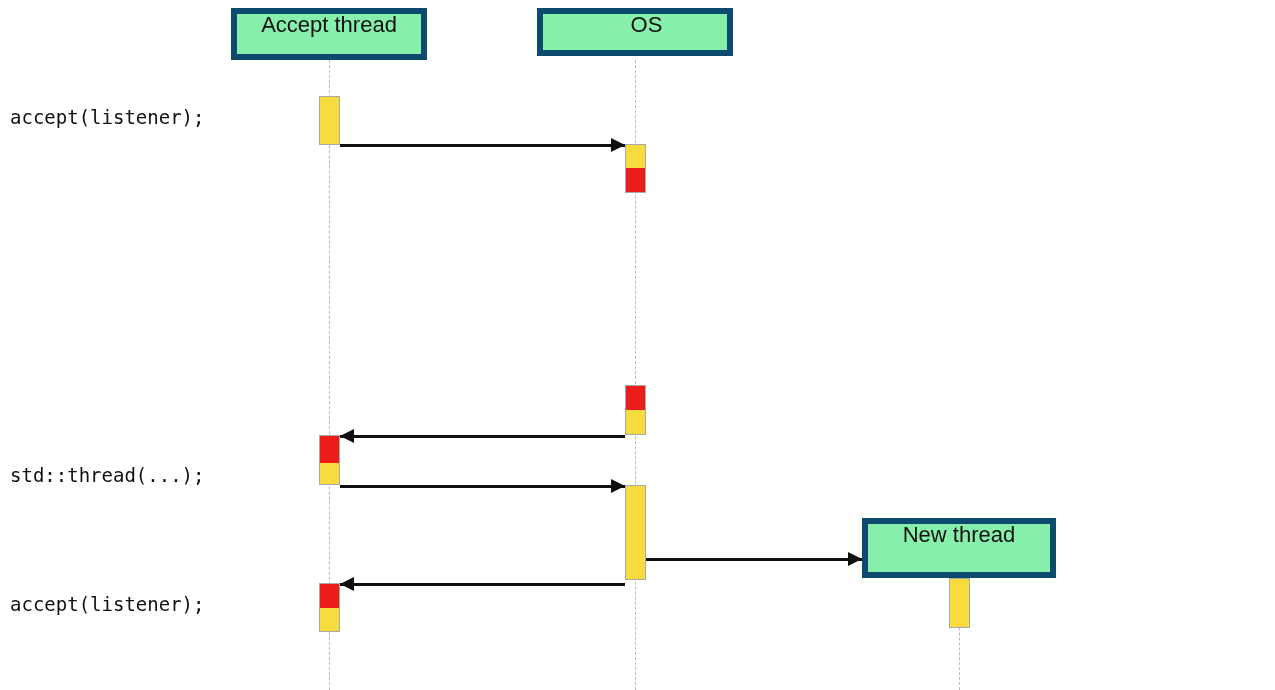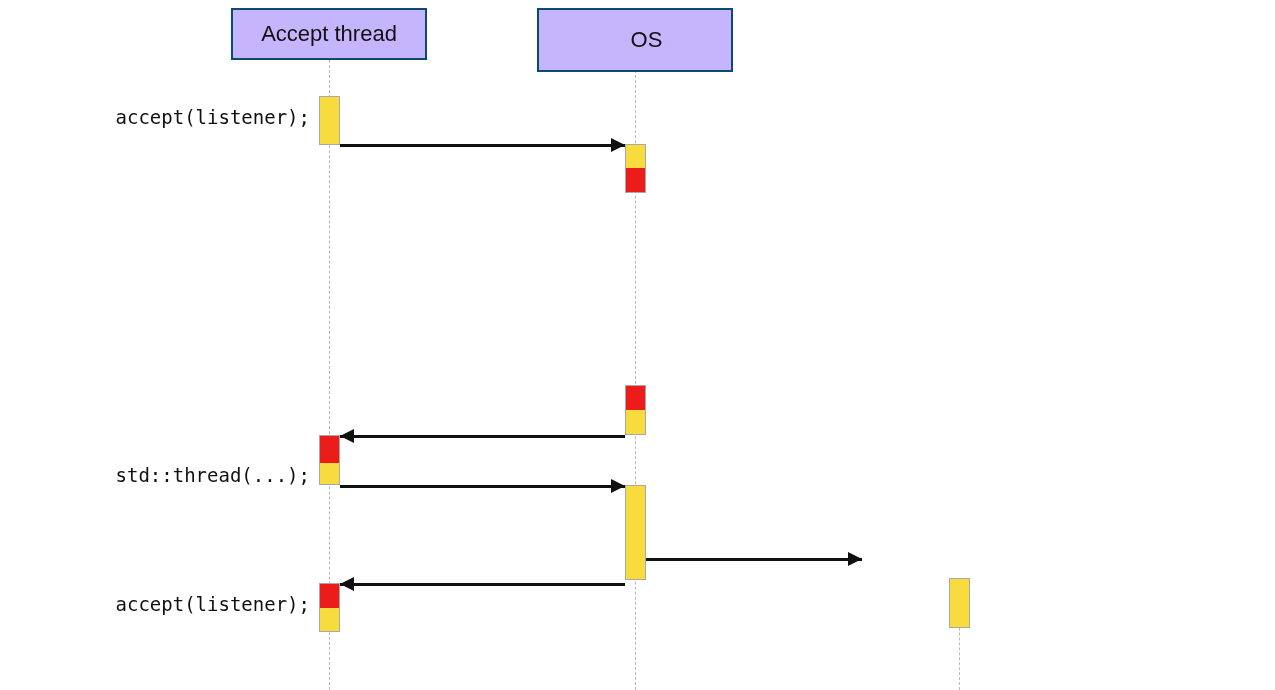--- a/index.html
+++ b/index.html
@@ -19,24 +19,24 @@
   }
   .lifeline {
     position: absolute;
     width: 0;
     border-left: 1px dashed #b9b9b9;
     z-index: 1;
   }
   .participant {
     position: absolute;
     box-sizing: border-box;
-    background: #c4b5fd;
-    border: 2px solid #0c4a6e;
+    background: #86efac;
+    border: 6px solid #0c4a6e;
     display: flex;
-    align-items: center;
+    align-items: flex-start;
     justify-content: center;
     z-index: 3;
   }
   .participant span {
     font-family: "Liberation Sans", sans-serif;
     font-size: 22px;
     color: #111111;
     line-height: 1;
     white-space: nowrap;
   }
@@ -74,41 +74,44 @@
     border-top: 7px solid transparent;
     border-bottom: 7px solid transparent;
     border-right: 14px solid #101010;
   }
   .code-label {
     position: absolute;
     font-family: "DejaVu Sans Mono", monospace;
     font-size: 19px;
     color: #111111;
     white-space: nowrap;
-    text-align: right;
+    text-align: left;
     z-index: 5;
   }
 </style>
 </head>
 <body>
 
 <div id="canvas">
 
   <div class="lifeline" style="left:329px; top:60px; height:630px;"></div>
   <div class="lifeline" style="left:635px; top:60px; height:630px;"></div>
   <div class="lifeline" style="left:959px; top:578px; height:112px;"></div>
 
   <div class="participant" style="left:231px; top:8px; width:196px; height:52px;">
     <span>Accept thread</span>
   </div>
 
-  <div class="participant" style="left:537px; top:8px; width:196px; height:64px;padding-left:23px;">
+  <div class="participant" style="left:537px; top:8px; width:196px; height:48px;padding-left:23px;">
     <span>OS</span>
   </div>
 
+  <div class="participant" style="left:862px; top:518px; width:194px; height:60px;">
+    <span>New thread</span>
+  </div>
 
   <div class="activation" style="left:319px; top:96px; width:21px; height:49px;">
     <div class="seg seg-yellow" style="height:49px;"></div>
   </div>
 
   <div class="activation" style="left:625px; top:144px; width:21px; height:49px;">
     <div class="seg seg-yellow" style="height:24px;"></div>
     <div class="seg seg-red" style="height:25px;"></div>
   </div>
 

